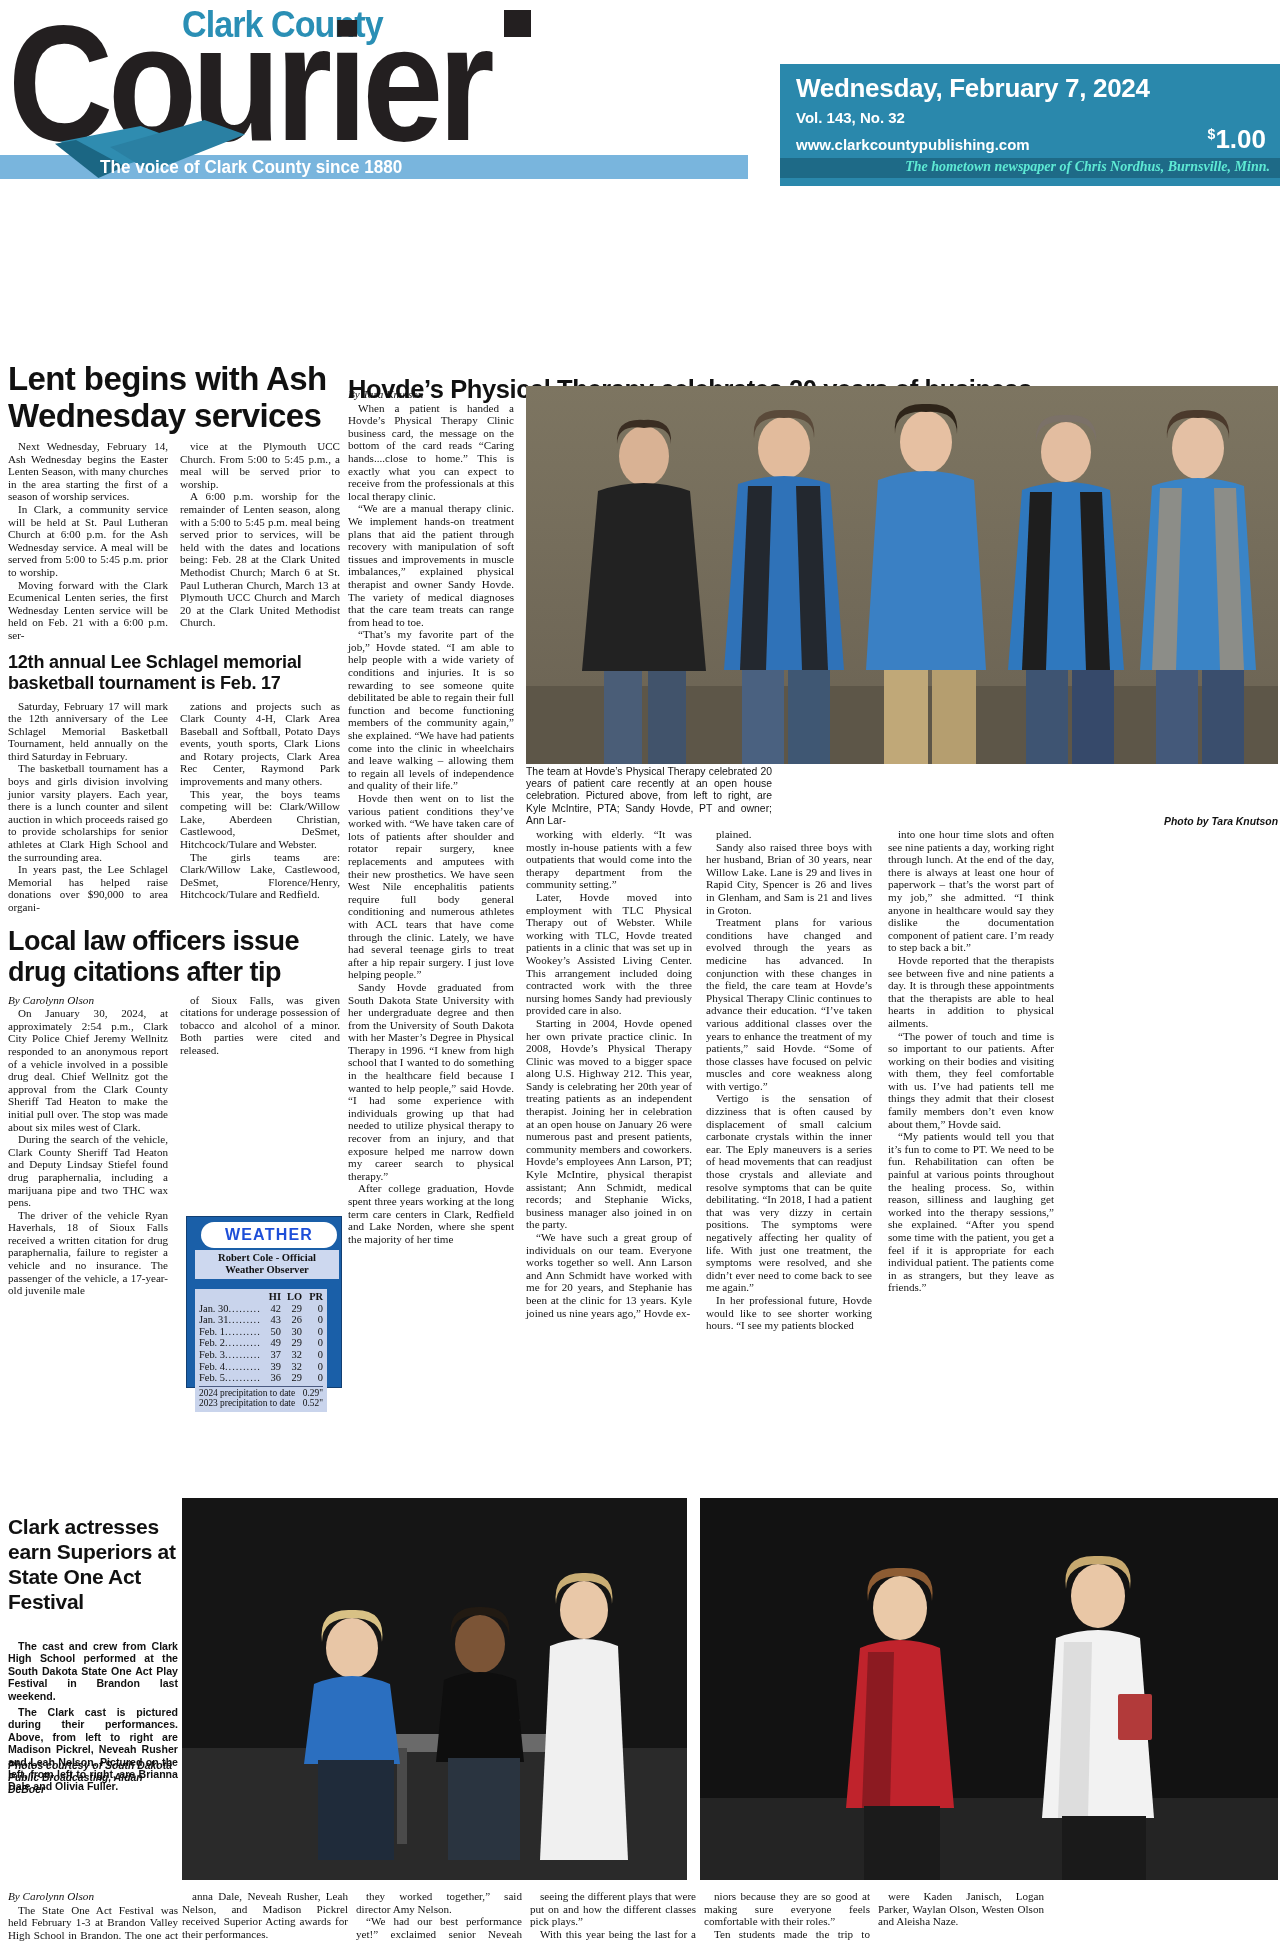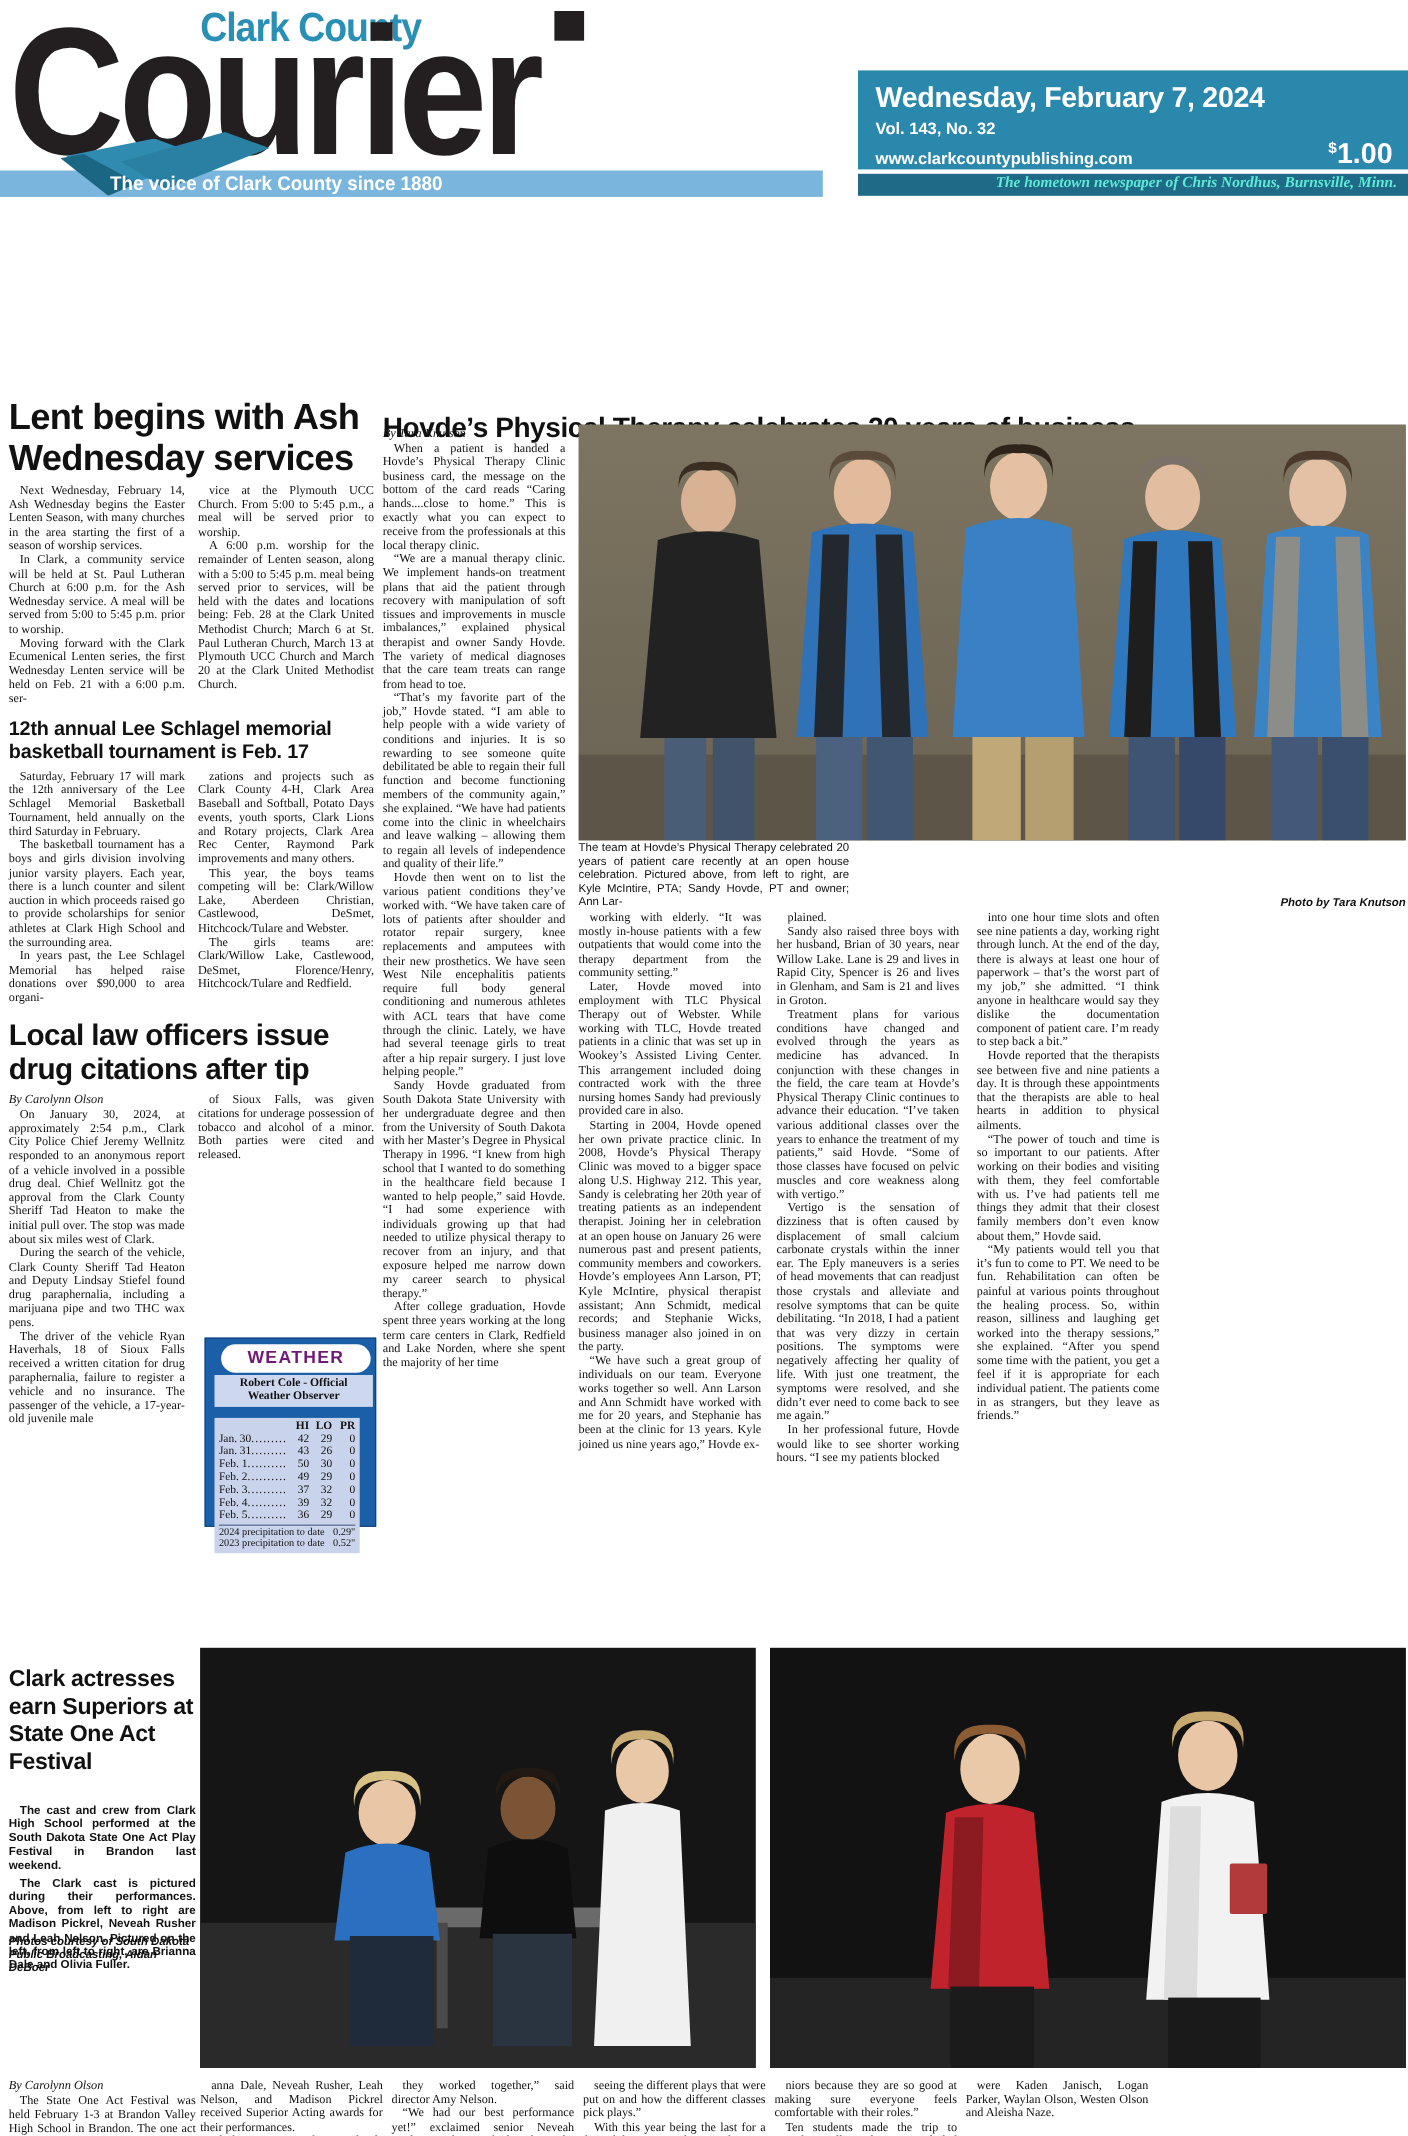--- a/index.html
+++ b/index.html
@@ -55,21 +55,21 @@
     background:#2a80a3;
     clip-path:polygon(0% 52%, 70% 0%, 100% 28%, 30% 100%);
   }
   .mh-fold3 {
     position:absolute; left:55px; top:140px; width:70px; height:38px;
     background:#1b6683;
     clip-path:polygon(0% 10%, 30% 0%, 100% 70%, 62% 100%);
   }
 
   .mh-datebox {
-    position:absolute; left:780px; top:64px; width:500px; height:90px;
+    position:absolute; left:780px; top:64px; width:500px; height:122px;
     background:#2a88ac; color:#fff;
     font-family:"Liberation Sans", sans-serif;
   }
   .mh-date {
     position:absolute; left:16px; top:9px;
     font-size:26px; font-weight:bold; letter-spacing:-0.3px;
   }
   .mh-vol {
     position:absolute; left:16px; top:45px;
     font-size:15px; font-weight:bold;
@@ -135,21 +135,21 @@
     background:#1a5fa8;
     border:1px solid #123f72;
   }
   .weather-title-wrap {
     position:absolute; left:14px; top:5px; width:136px; height:26px;
     background:#ffffff; border-radius:13px;
     display:flex; align-items:center; justify-content:center;
   }
   .weather-title {
     font-family:"Liberation Sans", sans-serif;
-    font-weight:bold; font-size:16px; letter-spacing:1.2px; color:#701a75;
+    font-weight:bold; font-size:16px; letter-spacing:1.2px; color:#1d4ed8;
   }
   .weather-observer {
     position:absolute; left:8px; top:33px; width:144px;
     text-align:center; color:#111;
     background:#cdd8ef;
     font-family:"Liberation Serif", serif;
     font-weight:bold; font-size:10.6px; line-height:12px;
     padding:2px 0 3px 0;
   }
   .weather-table {

